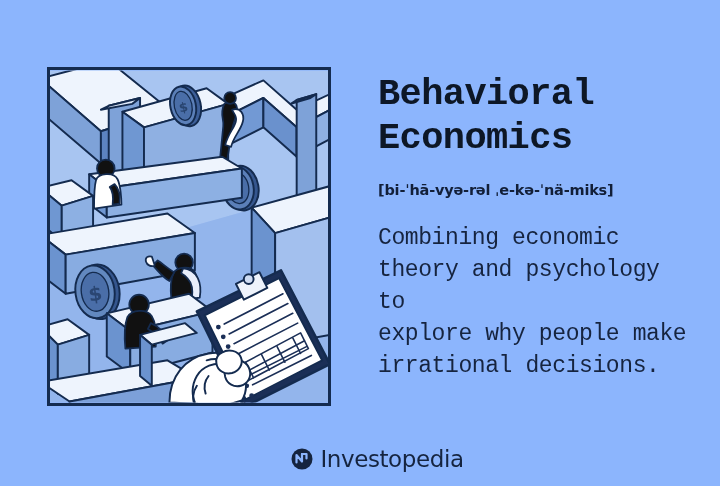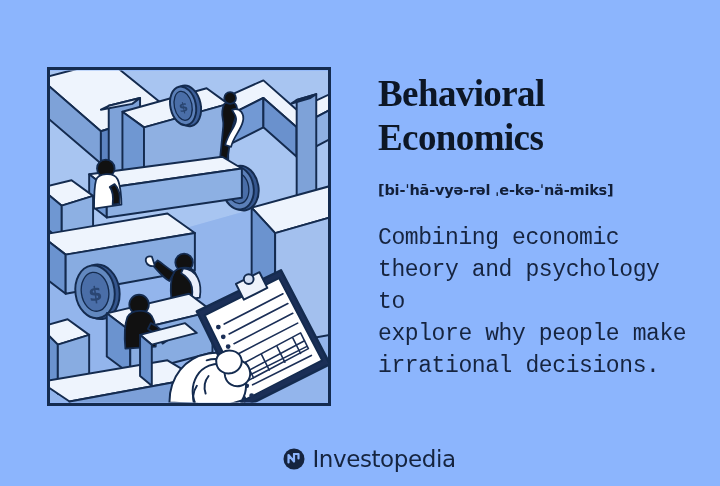--- a/index.html
+++ b/index.html
@@ -39,21 +39,21 @@
   }
 
   
   .textcol {
     position: absolute;
     left: 378px;
     top: 72px;
     width: 320px;
   }
   .title {
-    font-family: Liberation Serif, serif;
+    font-family: Liberation Mono, monospace;
     font-weight: bold;
     font-size: 37px;
     line-height: 44px;
     letter-spacing: -0.6px;
     color: #0d1726;
     margin: 0;
     white-space: pre-line;
   }
   .pronunciation {
     font-family: "DejaVu Sans", sans-serif;
@@ -69,21 +69,21 @@
     line-height: 32px;
     letter-spacing: -0.4px;
     color: #16243f;
     margin: 24px 0 0 0;
     white-space: pre-line;
   }
 
   
   .footer {
     position: absolute;
-    left: 0;
+    left: 8px;
     top: 448px;
     width: 651px;
     display: flex;
     align-items: center;
     justify-content: center;
     gap: 7px;
     padding-left: 44px;
   }
   .logo-mark {
     width: 22px;

